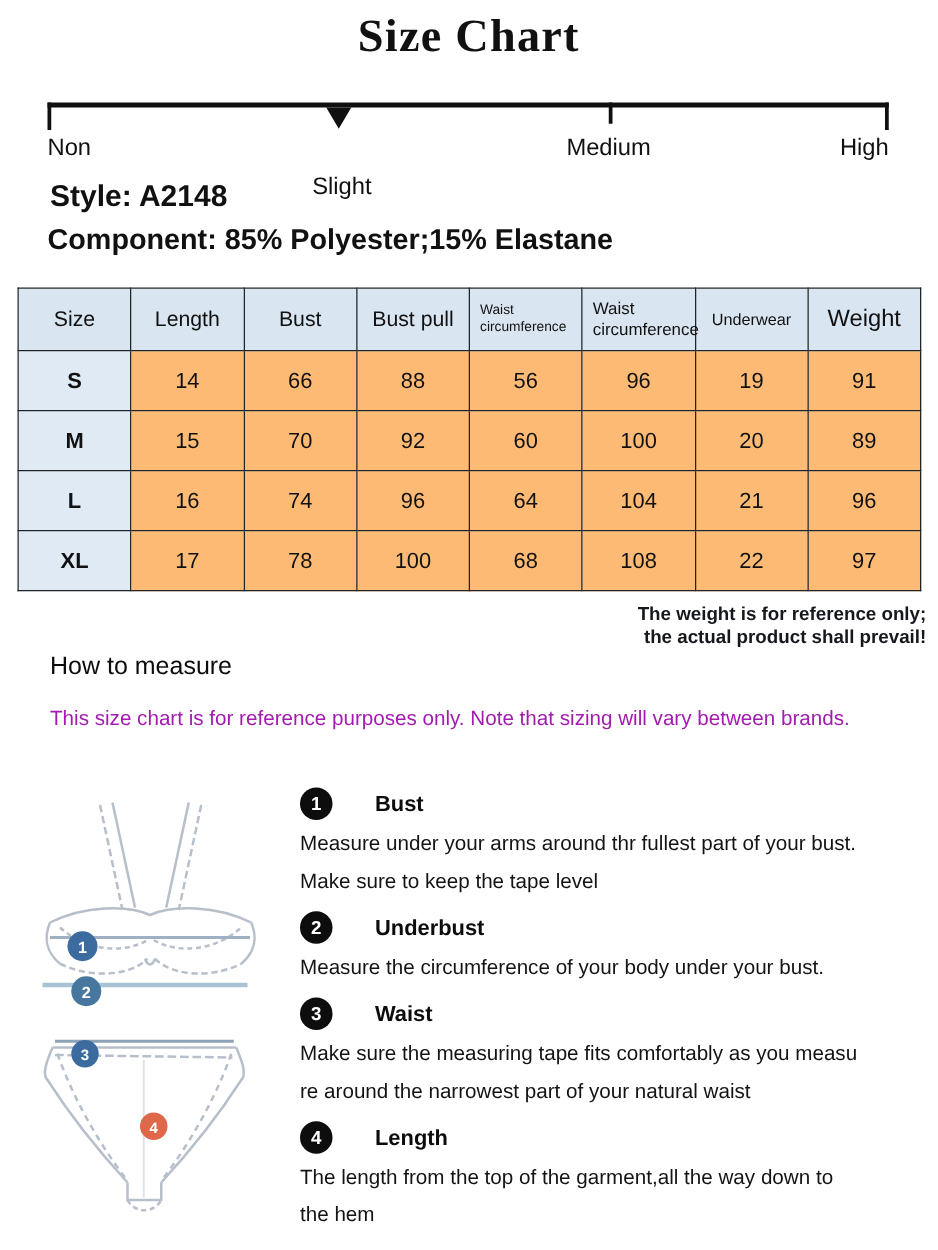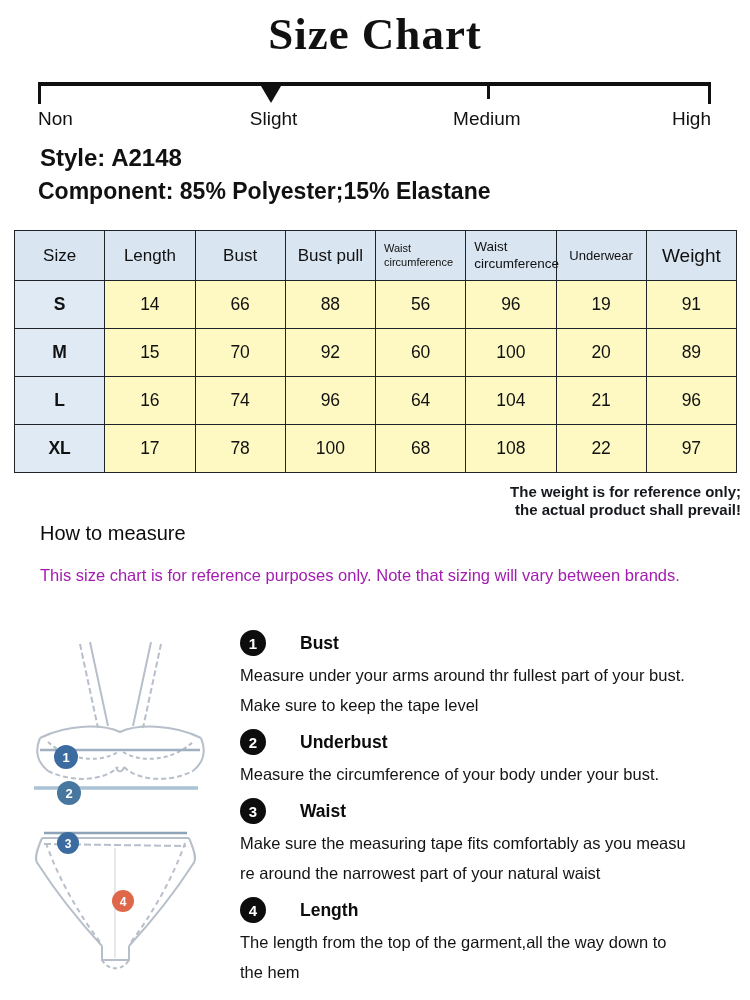--- a/index.html
+++ b/index.html
@@ -3,54 +3,54 @@
 <meta charset="utf-8">
 <style>
   * { margin:0; padding:0; box-sizing:border-box; }
   html,body { width:750px; height:1000px; background:#fff; color:#111;
               font-family:"Liberation Sans", sans-serif; position:relative; overflow:hidden; }
 
   .page { position:relative; width:750px; height:1000px; background:#fff; }
 
   
   .title { position:absolute; top:8px; left:0; width:100%; text-align:center;
-           font-family:"Liberation Serif", serif; font-weight:600; font-size:45px; letter-spacing:1px; }
+           font-family:"Liberation Serif", serif; font-weight:600; font-size:37px; letter-spacing:1px; }
 
   
   .scale { position:absolute; top:70px; left:38px; width:673px; height:66px; }
   .scale-bar { position:absolute; top:12px; left:0; right:0; height:4px; background:#101010; }
   .tick { position:absolute; top:12px; width:3px; height:22px; background:#101010; }
   .tick.t-left { left:0; }
   .tick.t-mid { left:66.7%; height:17px; }
   .tick.t-right { right:0; }
   .pointer { position:absolute; top:16px; left:34.6%; transform:translateX(-50%);
              width:0; height:0; border-left:10px solid transparent; border-right:10px solid transparent;
              border-top:17px solid #101010; }
   .scale-labels { position:absolute; top:38px; left:0; right:0; height:26px; font-size:19px; color:#111; }
   .scale-labels .lbl { position:absolute; white-space:nowrap; }
   .lbl-0 { left:0; }
-  .lbl-1 { left:35%; transform:translateX(-50%); }
+  .lbl-1 { left:35%; transform:translateX(-50%);margin-top:31px; }
   .lbl-2 { left:66.7%; transform:translateX(-50%); }
   .lbl-3 { right:0; }
 
   
   .style-line { position:absolute; top:144px; left:40px; font-size:24px; font-weight:700; letter-spacing:0; }
   .component-line { position:absolute; top:178px; left:38px; font-size:23px; font-weight:700; }
   .style-line .val, .component-line .val { font-weight:700; }
 
   
   table.size-table { position:absolute; top:230px; left:14px; width:723px;
                      border-collapse:collapse; table-layout:fixed; }
   table.size-table th, table.size-table td { border:1.6px solid #1f2428; text-align:center; vertical-align:middle; }
   table.size-table thead th { background:#d9e5f1; height:50px; font-size:17px; font-weight:400; padding:2px; }
   table.size-table thead th.h-sm { font-size:11px; line-height:1.25; text-align:left; padding-left:8px; }
   table.size-table thead th.h-md2 { font-size:13.5px; line-height:1.25; text-align:left; padding-left:8px; }
   table.size-table thead th.h-md { font-size:13px; }
   table.size-table thead th.h-xl { font-size:19px; }
-  table.size-table tbody td { height:48px; font-size:17.5px; background:#fef9c3; }
+  table.size-table tbody td { height:48px; font-size:17.5px; background:#fdba74; }
   table.size-table tbody td.size-cell { background:#dfeaf5; font-weight:700; }
 
   
   .weight-note { position:absolute; top:483px; right:9px; text-align:right;
                  font-size:15px; font-weight:700; line-height:17.5px; color:#15181c; }
 
   
   .htm-heading { position:absolute; top:522px; left:40px; font-size:20px; font-weight:400; color:#0c0c0c; }
   .intro { position:absolute; top:566px; left:40px; font-size:16.5px; color:#a21caf; }
 

